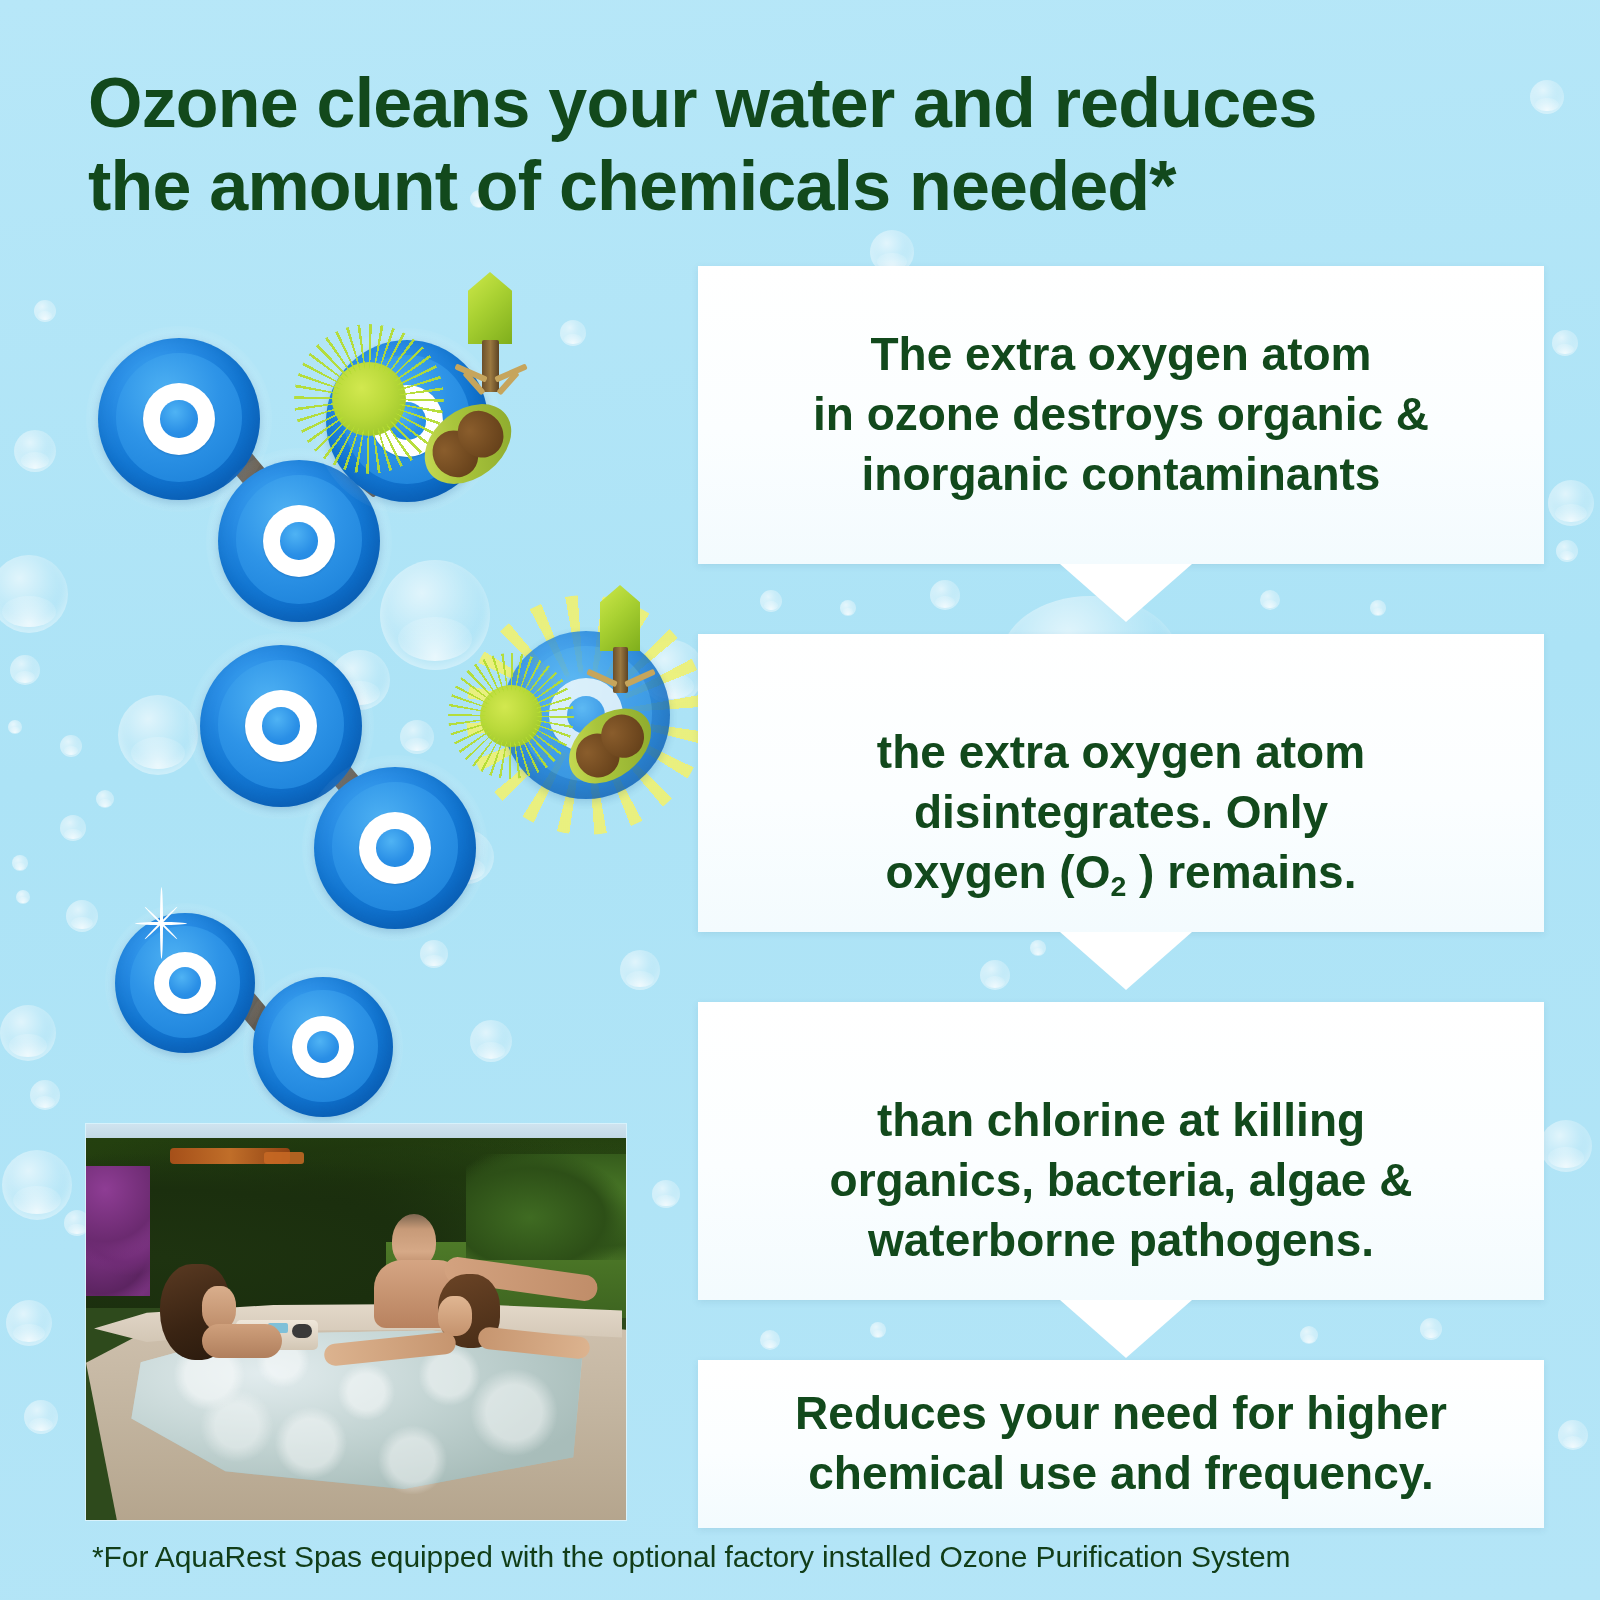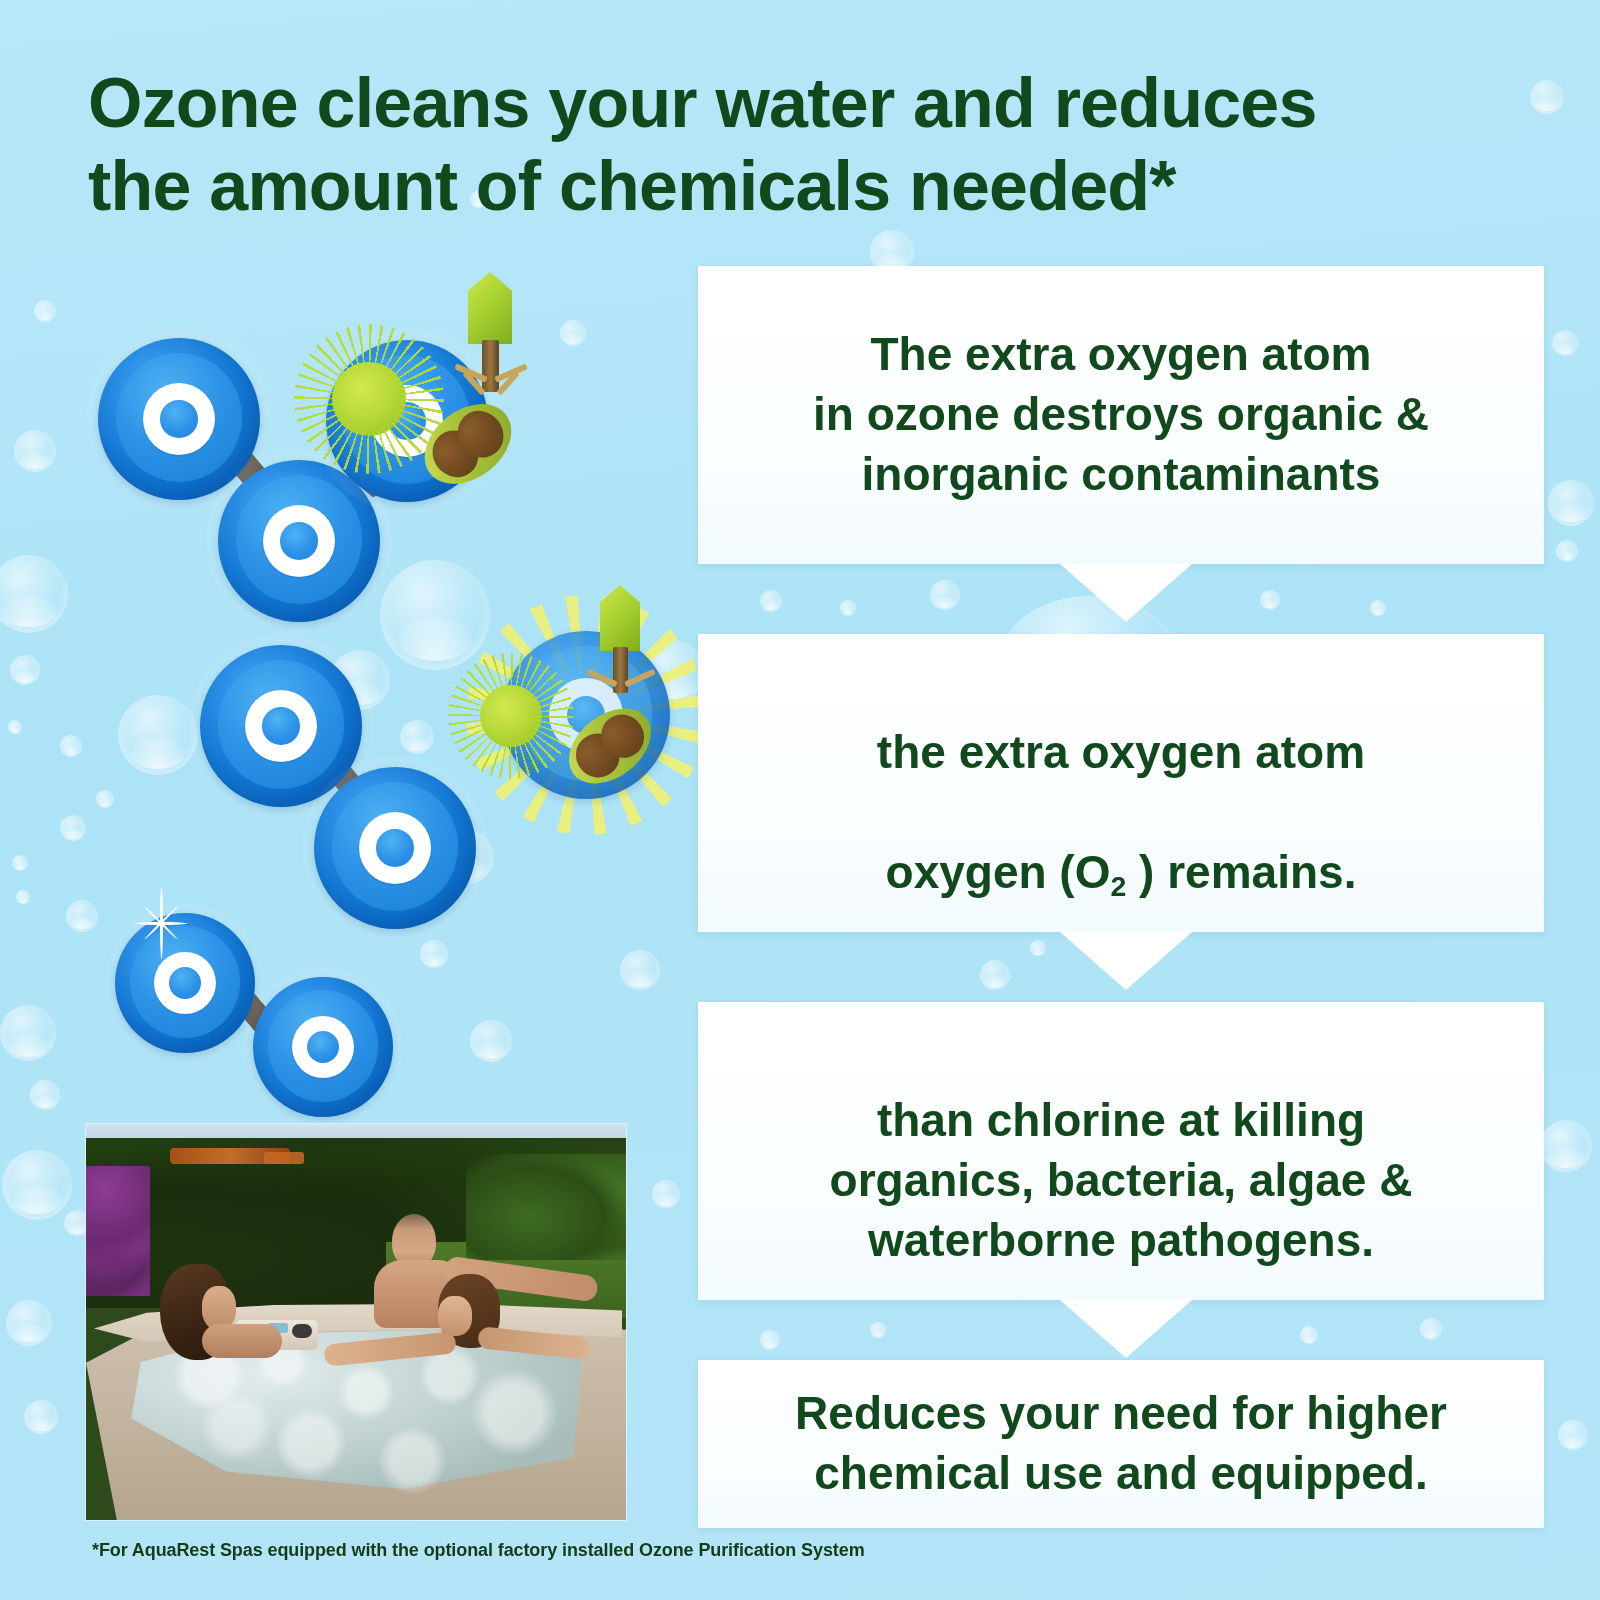--- a/index.html
+++ b/index.html
@@ -225,22 +225,22 @@
     border-top: 58px solid #ffffff;
     left: 1060px;
   }
 
   
   #footnote {
     position: absolute;
     left: 92px;
     top: 1540px;
     color: #113d18;
-    font-size: 18px;
-    font-weight: 700;
+    font-size: 30px;
+    font-weight: 400;
     letter-spacing: -0.1px;
   }
 </style>
 </head>
 <body>
 
 <div id="stage">
 
   <div class="bubble-layer">
     <div class="bub" style="left:-10px;top:555px;width:78px;height:78px;"></div>
@@ -463,38 +463,38 @@
       <span>in ozone destroys organic &amp;</span><br>
       <span>inorganic contaminants</span><br>
     </p>
   </div>
   <div class="tail" style="top:564px;"></div>
 
   <div class="callout" style="top:634px;height:298px;">
     <p>
       <br>
       <span>the extra oxygen atom</span><br>
-      <br>
+      <span>disintegrates. Only</span><br>
       <span>oxygen (O</span><sub>2</sub><span> ) remains.</span>
     </p>
   </div>
   <div class="tail" style="top:932px;"></div>
 
   <div class="callout" style="top:1002px;height:298px;">
     <p>
       <br>
       <span>than chlorine at killing</span><br>
       <span>organics, bacteria, algae &amp;</span><br>
       <span>waterborne pathogens.</span>
     </p>
   </div>
   <div class="tail" style="top:1300px;"></div>
 
   <div class="callout" style="top:1360px;height:168px;">
     <p>
       <span>Reduces your need for higher</span><br>
-      <span>chemical use and equipped.</span>
+      <span>chemical use and frequency.</span>
     </p>
   </div>
 
   <div id="footnote">*For AquaRest Spas equipped with the optional factory installed Ozone Purification System</div>
 
 </div>
 
 </body></html>

